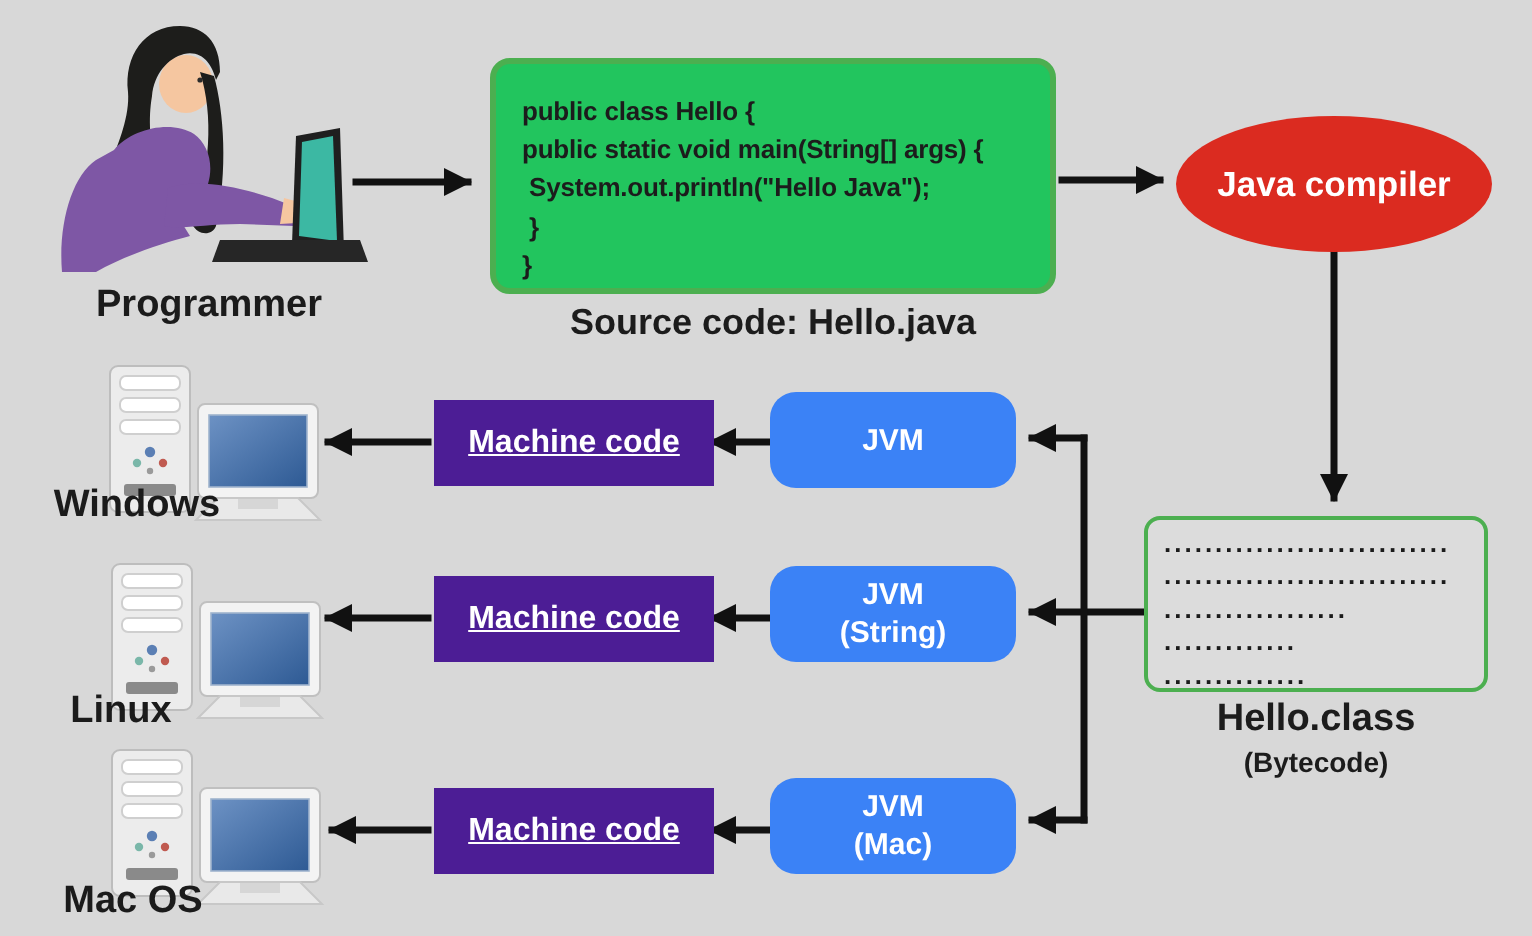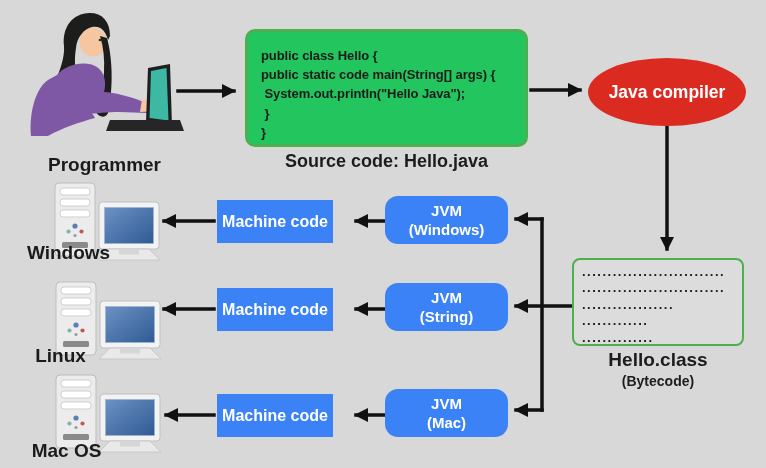--- a/index.html
+++ b/index.html
@@ -8,21 +8,21 @@
     width:766px;height:468px;
     background:#d8d8d8;
     overflow:hidden;
     font-family:"Liberation Sans", sans-serif;
     color:#1c1c1c;
   }
   .canvas svg.layer{position:absolute;left:0;top:0;width:766px;height:468px;}
   .abs{position:absolute;}
 
   .label{font-weight:700;color:#1b1b1b;}
-  .programmer-label{left:32px;top:154px;width:145px;text-align:center;font-size:19px;}
+  .programmer-label{left:32px;top:142px;width:145px;text-align:center;font-size:19px;}
 
   .source-box{
     left:245px;top:29px;width:283px;height:118px;
     background:#22c55e;border:3px solid #4caf50;border-radius:10px;
     box-sizing:border-box;padding:14px 6px 0 13px;
   }
   .code-line{font-size:13px;font-weight:700;line-height:19.2px;white-space:pre;letter-spacing:-0.1px;}
   .source-caption{left:245px;top:151px;width:283px;text-align:center;font-size:18px;font-weight:700;}
 
   .compiler{
@@ -42,23 +42,23 @@
 
   .jvm{
     left:385px;width:123px;height:48px;border-radius:13px;background:#3b82f6;
     color:#fff;font-weight:700;font-size:15px;line-height:19px;
     display:flex;flex-direction:column;align-items:center;justify-content:center;
     text-align:center;
   }
   .jvm-1{top:196px;} .jvm-2{top:283px;} .jvm-3{top:389px;}
 
   .machine{
-    left:217px;width:116px;height:43px;background:#3b82f6;
+    left:217px;width:140px;height:43px;background:#4c1d95;
     color:#fff;font-weight:700;font-size:16px;
-    display:flex;align-items:center;justify-content:center;
+    display:flex;align-items:center;justify-content:center;text-decoration:underline;
   }
   .machine-1{top:200px;} .machine-2{top:288px;} .machine-3{top:394px;}
 
   .os-label{font-size:19px;font-weight:700;}
   .os-1{left:16px;top:242px;width:105px;text-align:center;}
   .os-2{left:18px;top:345px;width:85px;text-align:center;}
   .os-3{left:14px;top:440px;width:105px;text-align:center;}
 </style>
 </head>
 <body>
@@ -128,21 +128,21 @@
       <path d="M214,221 L164,221" marker-end="url(#ah)"></path>
       <path d="M214,309 L164,309" marker-end="url(#ah)"></path>
       <path d="M214,415 L166,415" marker-end="url(#ah)"></path>
     </g>
   </svg>
 
   <div class="abs label programmer-label">Programmer</div>
 
   <div class="abs source-box">
     <div class="code-line">public class Hello {</div>
-    <div class="code-line">public static code main(String[] args) {</div>
+    <div class="code-line">public static void main(String[] args) {</div>
     <div class="code-line"> System.out.println("Hello Java");</div>
     <div class="code-line"> }</div>
     <div class="code-line">}</div>
   </div>
   <div class="abs source-caption">Source code: Hello.java</div>
 
   <div class="abs compiler">
     <span>Java compiler</span>
   </div>
 
@@ -151,21 +151,20 @@
     <div class="dots">............................</div>
     <div class="dots">..................</div>
     <div class="dots">.............</div>
     <div class="dots">..............</div>
   </div>
   <div class="abs bytecode-caption1">Hello.class</div>
   <div class="abs bytecode-caption2">(Bytecode)</div>
 
   <div class="abs jvm jvm-1">
     <div>JVM</div>
-    <div>(Windows)</div>
   </div>
   <div class="abs jvm jvm-2">
     <div>JVM</div>
     <div>(String)</div>
   </div>
   <div class="abs jvm jvm-3">
     <div>JVM</div>
     <div>(Mac)</div>
   </div>
 

